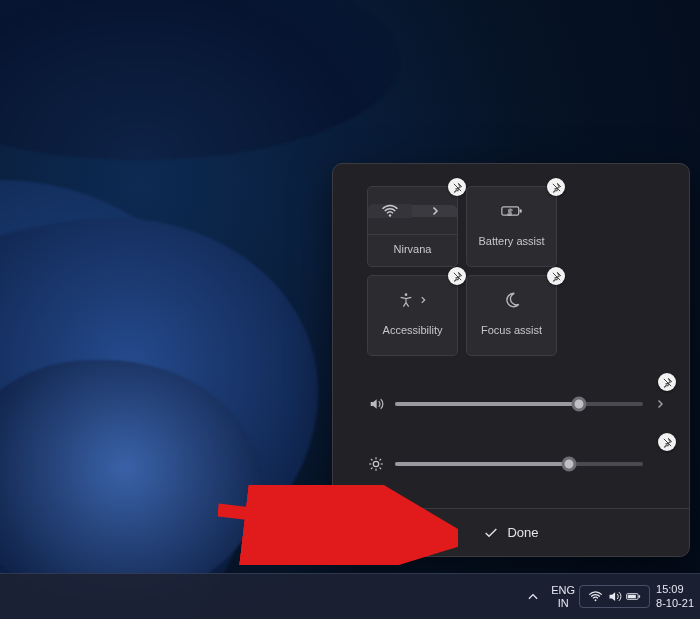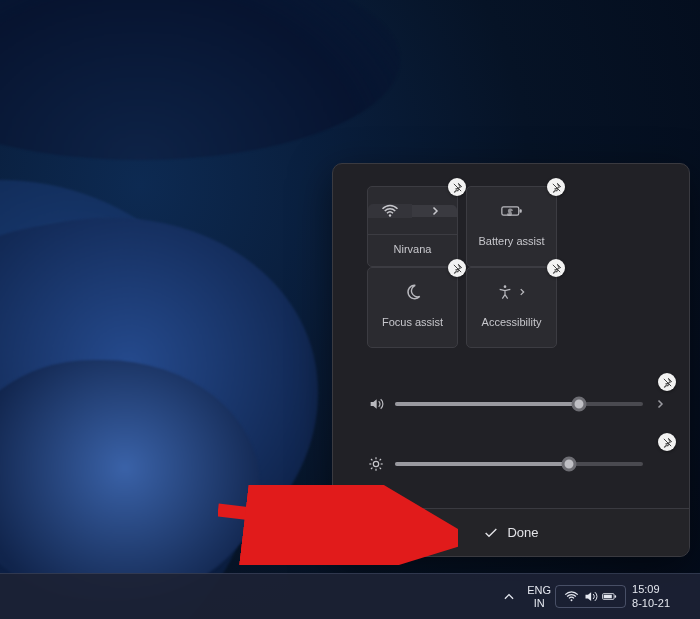--- a/index.html
+++ b/index.html
@@ -23,21 +23,21 @@
         background: radial-gradient(ellipse at 50% 100%, #0e2347 0%, #071430 60%, transparent 100%);
         border-radius: 50%; }
 
   
   .panel {
     position: absolute; left: 332px; top: 163px; width: 358px; height: 394px;
     background: #212126; border: 1px solid #3a3a40; border-radius: 10px;
     box-shadow: 0 12px 40px rgba(0,0,0,0.5);
   }
   .tile-grid { position: absolute; left: 34px; top: 22px; width: 300px; }
-  .tile-row { display: flex; gap: 8px; }
+  .tile-row { display: flex; gap: 8px; margin-bottom: 8px; }
   .tile {
     position: relative; width: 91px; height: 81px; border-radius: 5px;
     background: #2b2b30; border: 1px solid #3c3c42;
     display: flex; flex-direction: column; align-items: center; justify-content: flex-start;
   }
   .tile .iconbox {
     height: 48px; width: 100%; display: flex; align-items: center; justify-content: center;
     position: relative; color: #b9b9be;
   }
   .tile .lbl { font-size: 11px; color: #c7c7cc; text-align: center; line-height: 1.2; padding: 0 4px; }
@@ -80,21 +80,21 @@
                 cursor:pointer; padding: 6px 10px; border-radius:4px; }
   .footer-btn .ficon { width:16px; height:16px; display:flex; align-items:center; justify-content:center; }
 
   
   .arrow { position:absolute; left: 218px; top: 485px; pointer-events:none; }
 
   
   .taskbar {
     position:absolute; left:0; right:0; bottom:0; height:46px;
     background: rgba(28,34,52,0.92); border-top: 1px solid rgba(90,100,130,0.35);
-    display:flex; align-items:center; justify-content:flex-end; padding: 0 24px; 
+    display:flex; align-items:center; justify-content:flex-end; padding: 0 0; 
   }
   .tb-iconbtn { width:28px; height:30px; display:flex; align-items:center; justify-content:center;
                 color:#e5e8f0; cursor:pointer; border-radius:4px; }
   .tb-lang { text-align:center; color:#e5e8f0; font-size:11px; line-height:1.15; cursor:pointer; padding:0 4px; }
   .tb-tray { display:flex; align-items:center; gap:4px; border:1px solid rgba(160,170,200,0.35);
              border-radius:4px; padding: 3px 8px; color:#e5e8f0; cursor:pointer; }
   .tb-tray svg { width:15px; height:15px; }
   .tb-clock { text-align:left; color:#e5e8f0; font-size:11px; line-height:1.25; cursor:pointer; padding: 0 6px; }
 
   svg { display:block; }
@@ -154,43 +154,43 @@
 
     <div class="tile-row">
 
       <div class="tile">
         <span class="unpin">
           <svg viewBox="0 0 24 24">
               <path fill="none" stroke="#333" stroke-width="2" d="M4 4 L20 20 M14 3l7 7-3 1-4 4-1 5-2-2-5 5-1-1 5-5-2-2 5-1 4-4z"></path>
             </svg>
         </span>
         <div class="iconbox">
-          <svg width="18" height="18" viewBox="0 0 24 24">
-            <path fill="none" stroke="#b9b9be" stroke-width="1.8" d="M15 3a9 9 0 1 0 6 15 7 7 0 0 1-6-15z"></path>
-          </svg>
-        </div>
-        <div class="lbl">Focus assist</div>
-      </div>
-
-      <div class="tile">
-        <span class="unpin">
-          <svg viewBox="0 0 24 24">
-              <path fill="none" stroke="#333" stroke-width="2" d="M4 4 L20 20 M14 3l7 7-3 1-4 4-1 5-2-2-5 5-1-1 5-5-2-2 5-1 4-4z"></path>
-            </svg>
-        </span>
-        <div class="iconbox">
           <svg width="16" height="16" viewBox="0 0 24 24">
             <circle cx="12" cy="4" r="2" fill="#b9b9be"></circle>
             <path stroke="#b9b9be" stroke-width="1.8" fill="none" d="M4 8l8 2 8-2M12 10v6M12 16l-4 6M12 16l4 6"></path>
           </svg>
           <svg width="10" height="10" viewBox="0 0 24 24" style="margin-left:4px">
               <path fill="none" stroke="#b9b9be" stroke-width="3" d="M9 5l7 7-7 7"></path>
             </svg>
         </div>
         <div class="lbl">Accessibility</div>
+      </div>
+
+      <div class="tile">
+        <span class="unpin">
+          <svg viewBox="0 0 24 24">
+              <path fill="none" stroke="#333" stroke-width="2" d="M4 4 L20 20 M14 3l7 7-3 1-4 4-1 5-2-2-5 5-1-1 5-5-2-2 5-1 4-4z"></path>
+            </svg>
+        </span>
+        <div class="iconbox">
+          <svg width="18" height="18" viewBox="0 0 24 24">
+            <path fill="none" stroke="#b9b9be" stroke-width="1.8" d="M15 3a9 9 0 1 0 6 15 7 7 0 0 1-6-15z"></path>
+          </svg>
+        </div>
+        <div class="lbl">Focus assist</div>
       </div>
     </div>
   </div>
 
   <div class="slider-block sb-vol">
     <span class="unpin">
       <svg viewBox="0 0 24 24">
           <path fill="none" stroke="#333" stroke-width="2" d="M4 4 L20 20 M14 3l7 7-3 1-4 4-1 5-2-2-5 5-1-1 5-5-2-2 5-1 4-4z"></path>
         </svg>
     </span>

